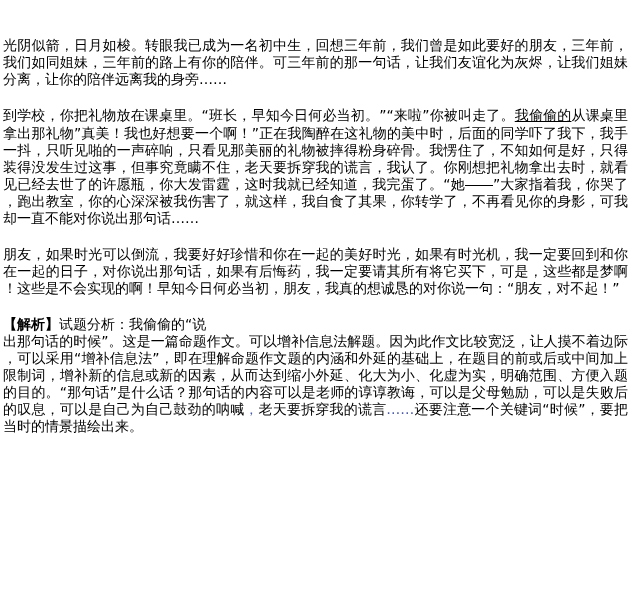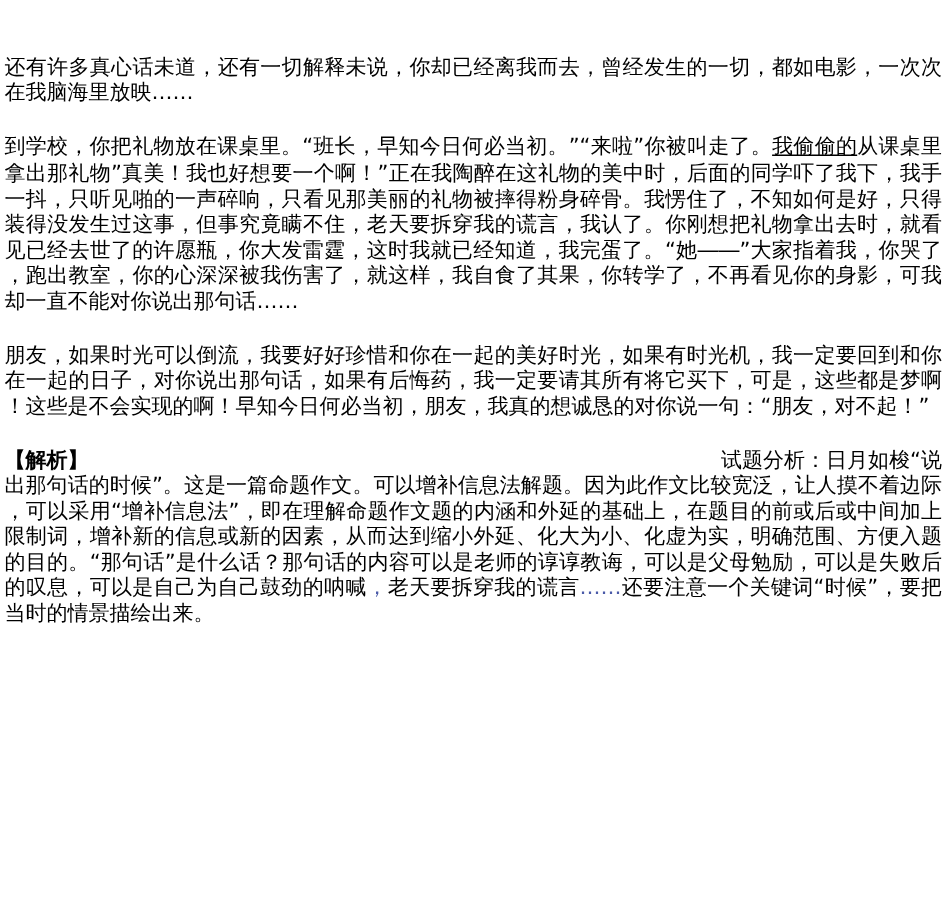--- a/index.html
+++ b/index.html
@@ -25,21 +25,20 @@
     margin: 0;
   }
   p.para {
     margin: 19px 0 0 0;
     word-break: break-all;
     line-break: anywhere;
     text-align: justify;
   }
   .analysis-first-line {
     display: flex;
-    justify-content: space-between;
     align-items: baseline;
     margin-top: 19px;
   }
   .analysis-label {
     font-weight: bold;
   }
   .analysis-body {
     margin: 0;
     word-break: break-all;
     line-break: anywhere;
@@ -52,29 +51,29 @@
   .blue {
     color: #4a5aa8;
   }
 </style>
 </head>
 <body>
 
 <div class="doc">
 
 
+  <p class="para">光阴似箭，日月如梭。转眼我已成为一名初中生，回想三年前，我们曾是如此要好的朋友，三年前，我们如同姐妹，三年前的路上有你的陪伴。可三年前的那一句话，让我们友谊化为灰烬，让我们姐妹分离，让你的陪伴远离我的身旁……</p>
 
-  <p class="para">还有许多真心话未道，还有一切解释未说，你却已经离我而去，曾经发生的一切，都如电影，一次次在我脑海里放映……</p>
 
 
   <p class="para"><span>到学校，你把礼物放在课桌里。“班长，早知今日何必当初。”“来啦”你被叫走了。</span><span class="underlined">我偷偷的</span><span>从课桌里拿出那礼物”真美！我也好想要一个啊！”正在我陶醉在这礼物的美中时，后面的同学吓了我下，我手一抖，只听见啪的一声碎响，只看见那美丽的礼物被摔得粉身碎骨。我愣住了，不知如何是好，只得装得没发生过这事，但事究竟瞒不住，老天要拆穿我的谎言，我认了。你刚想把礼物拿出去时，就看见已经去世了的许愿瓶，你大发雷霆，这时我就已经知道，我完蛋了。“她――”大家指着我，你哭了，跑出教室，你的心深深被我伤害了，就这样，我自食了其果，你转学了，不再看见你的身影，可我却一直不能对你说出那句话……</span></p>
 
   <p class="para">朋友，如果时光可以倒流，我要好好珍惜和你在一起的美好时光，如果有时光机，我一定要回到和你在一起的日子，对你说出那句话，如果有后悔药，我一定要请其所有将它买下，可是，这些都是梦啊！这些是不会实现的啊！早知今日何必当初，朋友，我真的想诚恳的对你说一句：“朋友，对不起！”</p>
 
   <div>
     <div class="analysis-first-line">
       <span class="analysis-label">【解析】</span>
-      <span>试题分析：日月如梭“说</span>
+      <span>试题分析：我偷偷的“说</span>
     </div>
     <p class="analysis-body"><span>出那句话的时候”。这是一篇命题作文。可以增补信息法解题。因为此作文比较宽泛，让人摸不着边际，可以采用“增补信息法”，即在理解命题作文题的内涵和外延的基础上，在题目的前或后或中间加上限制词，增补新的信息或新的因素，从而达到缩小外延、化大为小、化虚为实，明确范围、方便入题的目的。“那句话”是什么话？那句话的内容可以是老师的谆谆教诲，可以是父母勉励，可以是失败后的叹息，可以是自己为自己鼓劲的呐喊</span><span class="blue">，</span><span>老天要拆穿我的谎言</span><span class="blue">……</span><span>还要注意一个关键词“时候”，要把当时的情景描绘出来。</span></p>
   </div>
 
 </div>
 
 </body></html>

